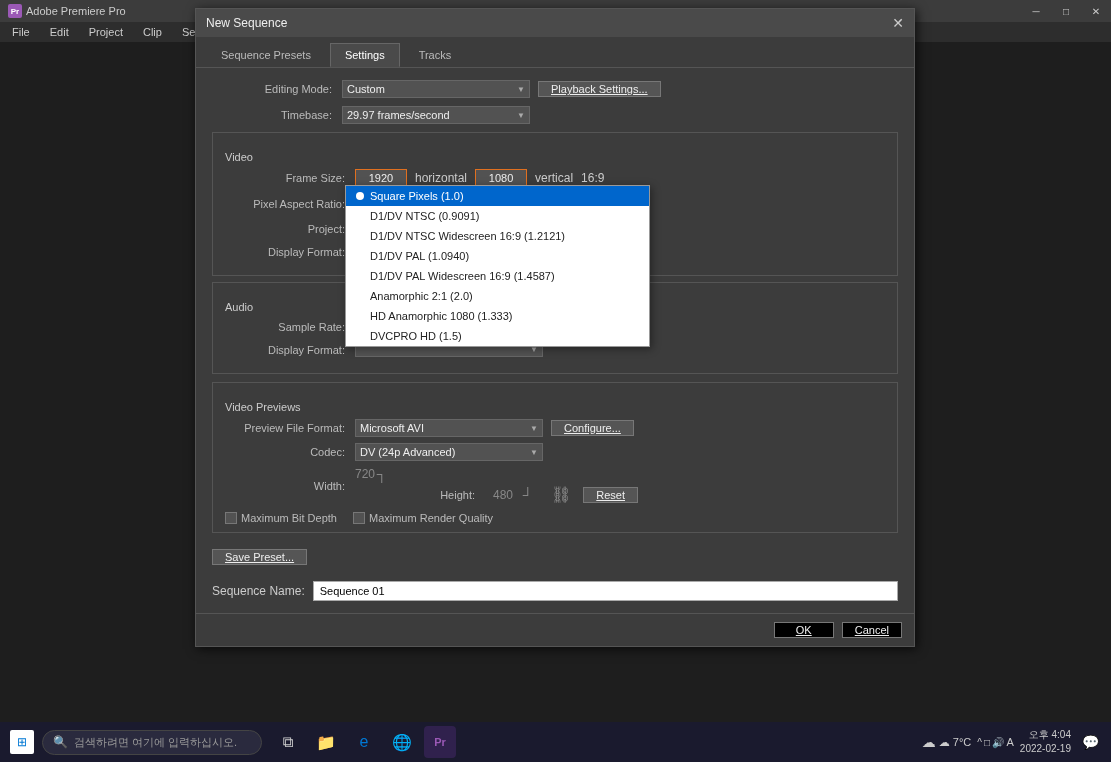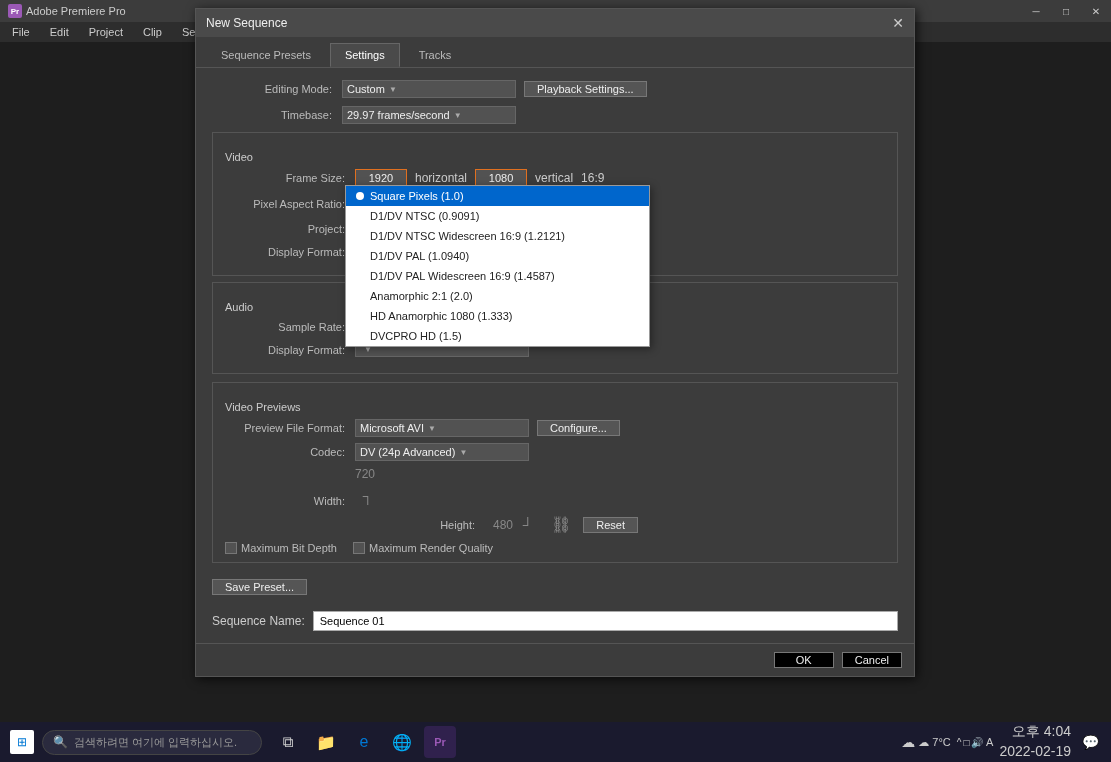--- a/index.html
+++ b/index.html
@@ -166,21 +166,21 @@
       display: flex;
       align-items: center;
       cursor: pointer;
       position: relative;
     }
     .dropdown-arrow {
       margin-left: 4px;
       font-size: 8px;
       color: #aaa;
     }
-    .dropdown-wide { width: 174px; justify-content: flex-start; }
+    .dropdown-wide { width: 188px; justify-content: space-between; }
 
     
     .section-header {
       font-size: 11px;
       color: #ccc;
       margin: 10px 0 6px 0;
       font-weight: normal;
     }
 
     
@@ -271,20 +271,21 @@
     }
 
     
     .btn {
       background: #555;
       border: 1px solid #777;
       color: #eee;
       font-size: 11px;
       padding: 1px 12px;
       cursor: pointer;
+      text-decoration: underline;
     }
     .btn-primary {
       background: #000000;
       min-width: 60px;
     }
 
     
     .save-preset-area {
       padding: 8px 0;
       margin-top: 4px;
@@ -374,21 +375,21 @@
       border-radius: 4px;
     }
     .taskbar-icon svg, .taskbar-icon span { font-size: 18px; }
     .taskbar-right {
       margin-left: auto;
       display: flex;
       align-items: center;
       gap: 6px;
     }
     .taskbar-time {
-      font-size: 14px;
+      font-size: 10px;
       color: #ccc;
       text-align: right;
       line-height: 1.4;
     }
     .taskbar-weather {
       font-size: 11px;
       color: #ccc;
       display: flex;
       align-items: center;
       gap: 3px;
@@ -563,21 +564,21 @@
         <div class="form-control">
           <div class="dropdown dropdown-wide">
             <span>DV (24p Advanced)</span>
             <span class="dropdown-arrow">▼</span>
           </div>
         </div>
       </div>
       <div class="vp-row">
         <div class="form-label">Width:</div>
         <div class="form-control" style="align-items:flex-start; flex-direction:column; gap:4px;">
-          <div style="display:flex;align-items:flex-end;gap:8px;flex-direction:column;">
+          <div style="display:flex;align-items:flex-end;">
             <span class="grayed">720</span>
             <div style="display:flex;flex-direction:column;align-items:center;justify-content:center;margin:0 2px;font-size:14px;color:#888;line-height:1;">
               <span>┐</span>
             </div>
             <span style="margin-left:8px;"></span>
           </div>
           <div style="display:flex;align-items:center;gap:8px;">
             <span style="width:130px;display:inline-block;text-align:right;padding-right:10px;color:#bbb;font-size:11px;">Height:</span>
             <span class="grayed">480</span>
             <div style="display:flex;flex-direction:column;align-items:center;margin:0 2px;font-size:14px;color:#888;line-height:1;">

